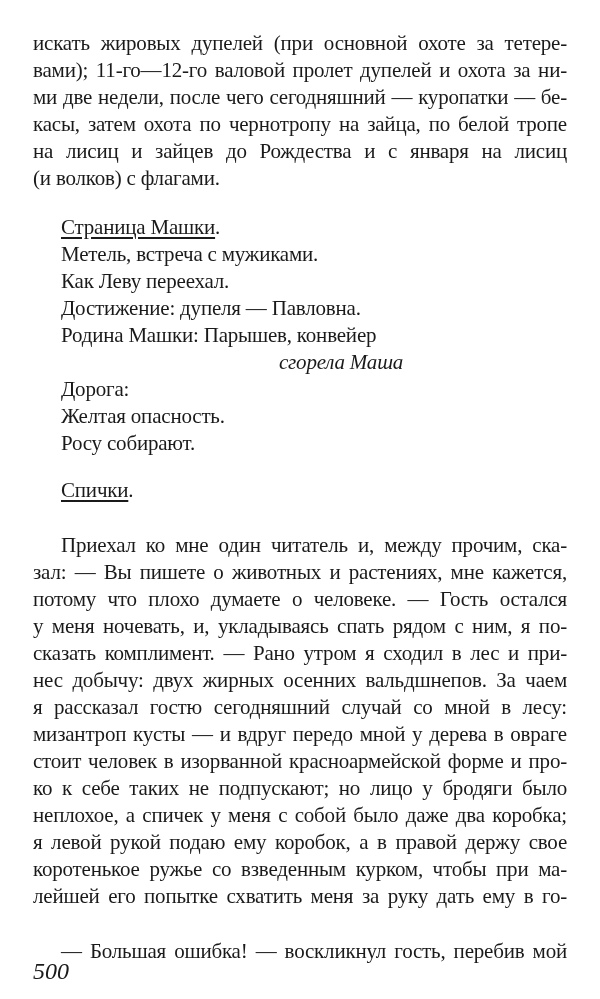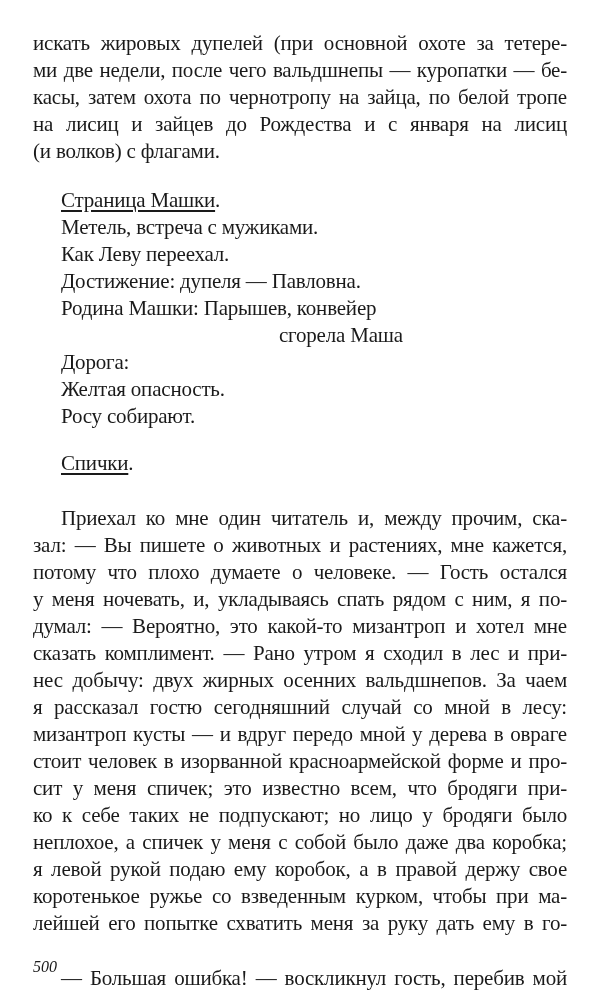--- a/index.html
+++ b/index.html
@@ -35,43 +35,45 @@
   }
   .indent {
     padding-left: 28px;
     margin-top: 28px;
   }
   .note-block {
     padding-left: 28px;
   }
   .note-right {
     padding-left: 218px;
+    font-style: italic;
   }
   .heading u {
     text-underline-offset: 3px;
   }
   .gap-1 { height: 22px; }
   .gap-2 { height: 20px; }
   .page-number {
     position: absolute;
     left: 33px;
     top: 958px;
-    font-size: 16px;
+    font-size: 24px;
     font-style: italic;
     font-family: "Liberation Serif", "DejaVu Serif", serif;
   }
 </style>
 </head>
 <body>
 
 <div class="page">
 
   <div>
     <span class="line just">искать жировых дупелей (при основной охоте за тетере-</span>
-    <span class="line just">ми две недели, после чего вальдшнепы — куропатки — бе-</span>
+    <span class="line just">вами); 11-го—12-го валовой пролет дупелей и охота за ни-</span>
+    <span class="line just">ми две недели, после чего сегодняшний — куропатки — бе-</span>
     <span class="line just">касы, затем охота по чернотропу на зайца, по белой тропе</span>
     <span class="line just">на лисиц и зайцев до Рождества и с января на лисиц</span>
     <span class="line">(и волков) с флагами.</span>
   </div>
 
   <div class="gap-1"></div>
 
   <div class="note-block">
     <span class="line heading"><u>Страница Машки</u><span>.</span></span>
     <span class="line">Метель, встреча с мужиками.</span>
@@ -87,27 +89,25 @@
   <div class="gap-2"></div>
 
   <div>
     <span class="line heading note-block"><u>Спички</u><span>.</span></span>
 
     <div>
       <span class="line just indent">Приехал ко мне один читатель и, между прочим, ска-</span>
       <span class="line just">зал: — Вы пишете о животных и растениях, мне кажется,</span>
       <span class="line just">потому что плохо думаете о человеке. — Гость остался</span>
       <span class="line just">у меня ночевать, и, укладываясь спать рядом с ним, я по-</span>
-      <span class="line just">думал: — Вероятно, это какой-то мизантроп и хотел мне</span>
       <span class="line just">сказать комплимент. — Рано утром я сходил в лес и при-</span>
       <span class="line just">нес добычу: двух жирных осенних вальдшнепов. За чаем</span>
       <span class="line just">я рассказал гостю сегодняшний случай со мной в лесу:</span>
       <span class="line just">мизантроп кусты — и вдруг передо мной у дерева в овраге</span>
       <span class="line just">стоит человек в изорванной красноармейской форме и про-</span>
-      <span class="line just">сит у меня спичек; это известно всем, что бродяги при-</span>
       <span class="line just">ко к себе таких не подпускают; но лицо у бродяги было</span>
       <span class="line just">неплохое, а спичек у меня с собой было даже два коробка;</span>
       <span class="line just">я левой рукой подаю ему коробок, а в правой держу свое</span>
       <span class="line just">коротенькое ружье со взведенным курком, чтобы при ма-</span>
       <span class="line just">лейшей его попытке схватить меня за руку дать ему в го-</span>
     </div>
 
     <div>
       <span class="line just indent">— Большая ошибка! — воскликнул гость, перебив мой</span>
 

